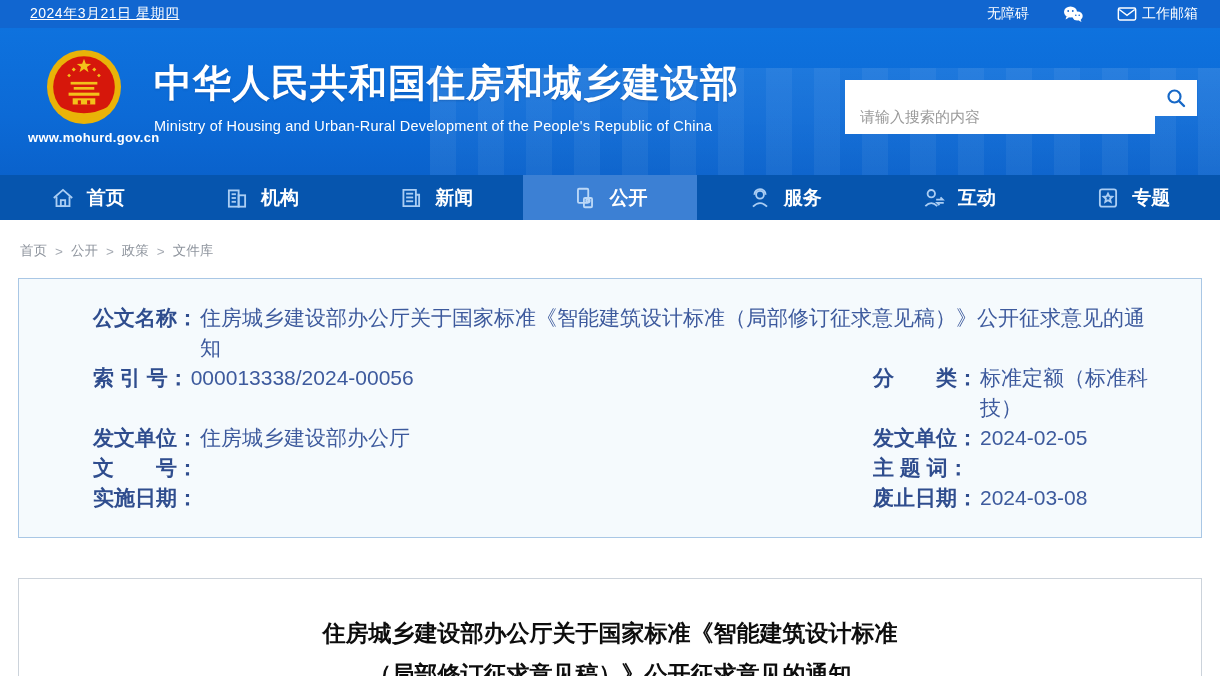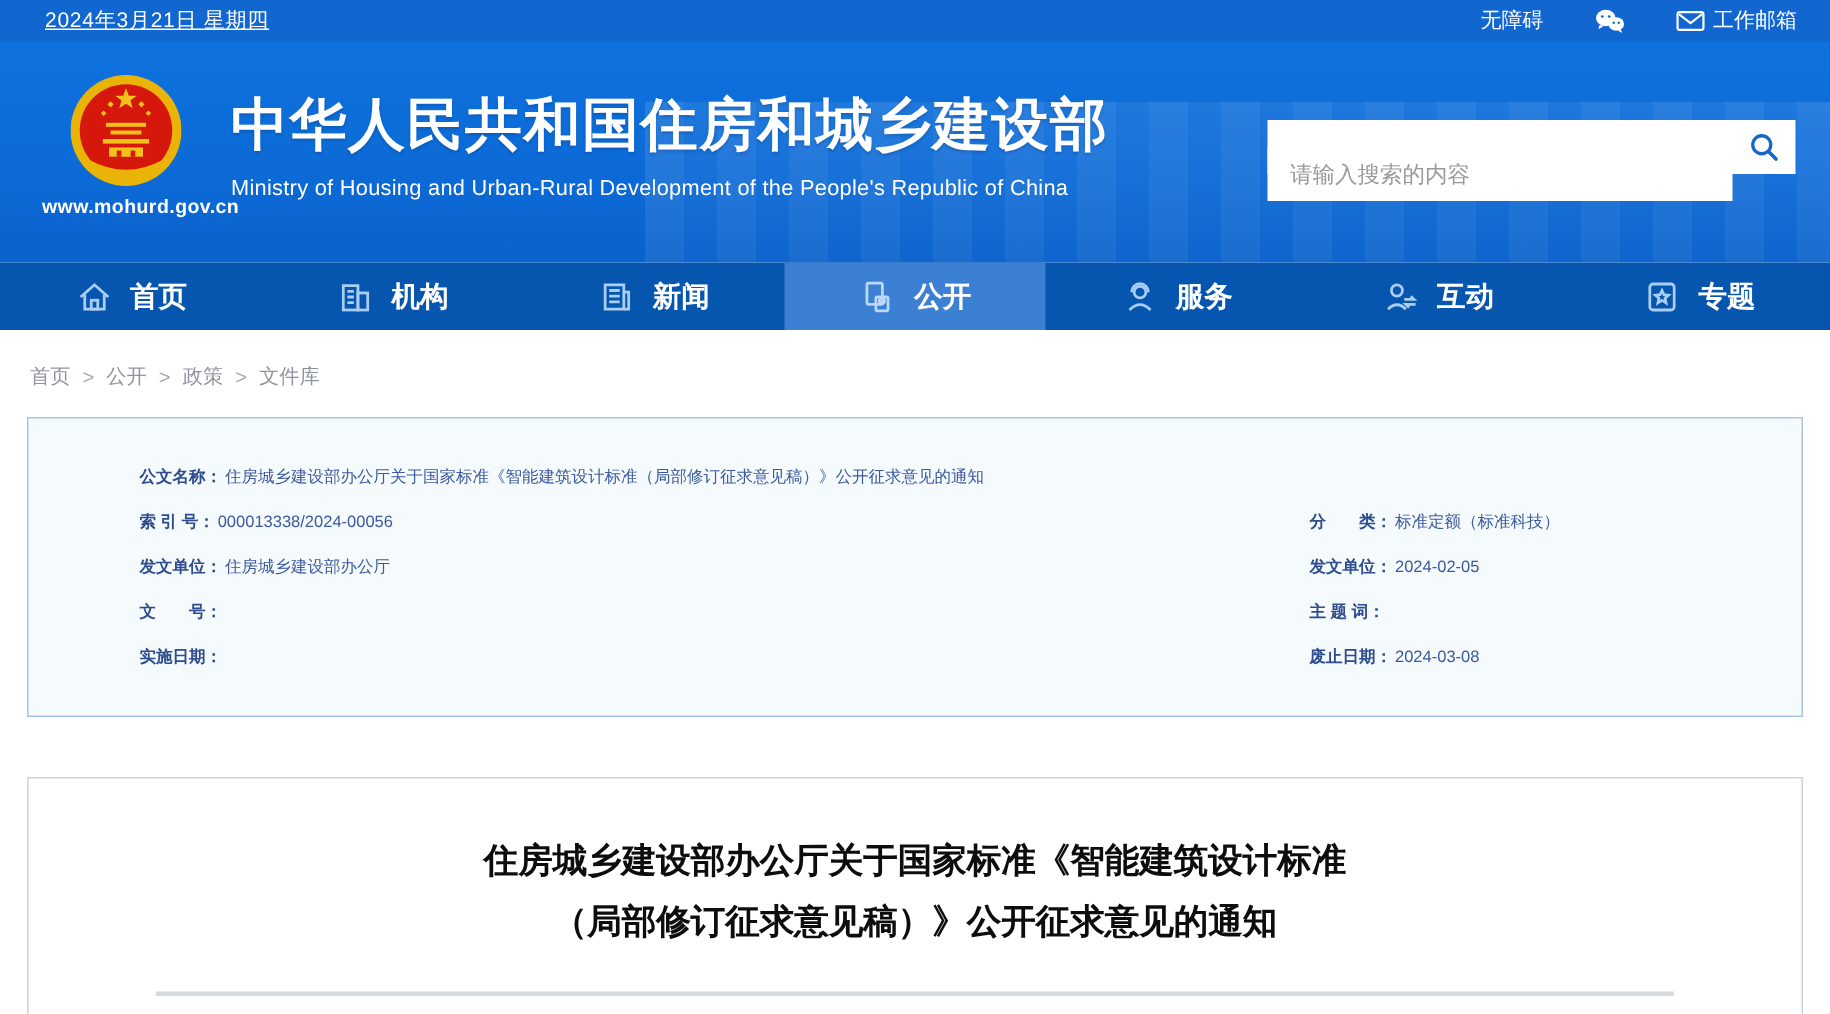--- a/index.html
+++ b/index.html
@@ -38,21 +38,21 @@
   .nav-item.active { background:#3c80d4; }
   .nav-item svg { display:block; }
 
   
   .breadcrumb { padding:22px 0 0 20px; font-size:13.5px; color:#8f959e; display:flex; gap:8px; align-items:center; }
   .breadcrumb .bc-item { cursor:pointer; }
   .breadcrumb .bc-sep { color:#a6abb3; }
 
   
   .meta-box { margin:18px auto 0; width:1184px; border:1px solid #a9c7e5; background:#f5fafd; padding:24px 40px 24px 74px; }
-  .meta-row { display:flex; line-height:30px; font-size:11px; color:#3d5a9d; }
+  .meta-row { display:flex; line-height:30px; font-size:21px; color:#3d5a9d; }
   .meta-col-l { flex:0 0 780px; display:flex;text-align:right; }
   .meta-col-r { flex:1; display:flex; }
   .meta-label { font-weight:bold; color:#2f4d8e; white-space:pre; }
   .meta-value { color:#3d5a9d; padding-left:2px; }
 
   
   .article-box { margin:40px auto 0; width:1184px; border:1px solid #ccd3db; border-bottom:none; background:#fff; height:160px; padding-top:34px; }
   .article-title { text-align:center; font-size:23px; font-weight:bold; color:#0d0d0d; line-height:41px; font-family:"Liberation Sans","DejaVu Sans",sans-serif; }
   .article-rule { height:3px; background:#d7dbe0; border:none; margin:26px 85px 0; }
 </style>

